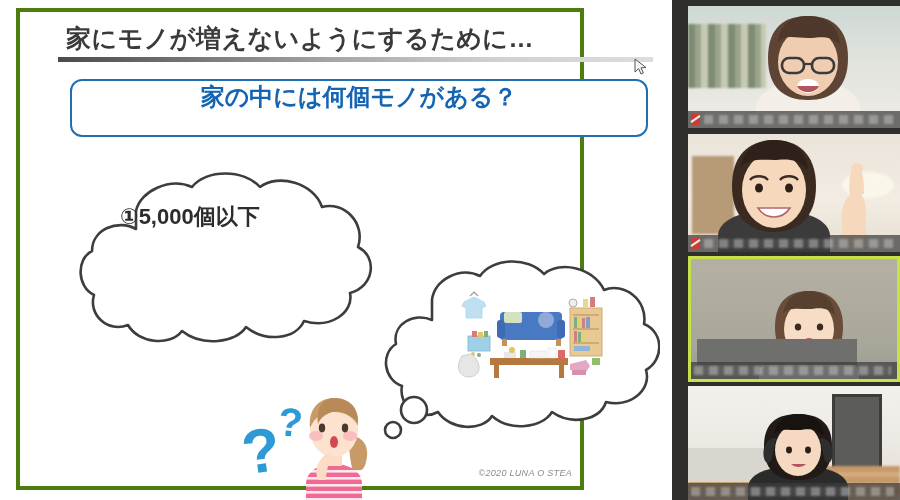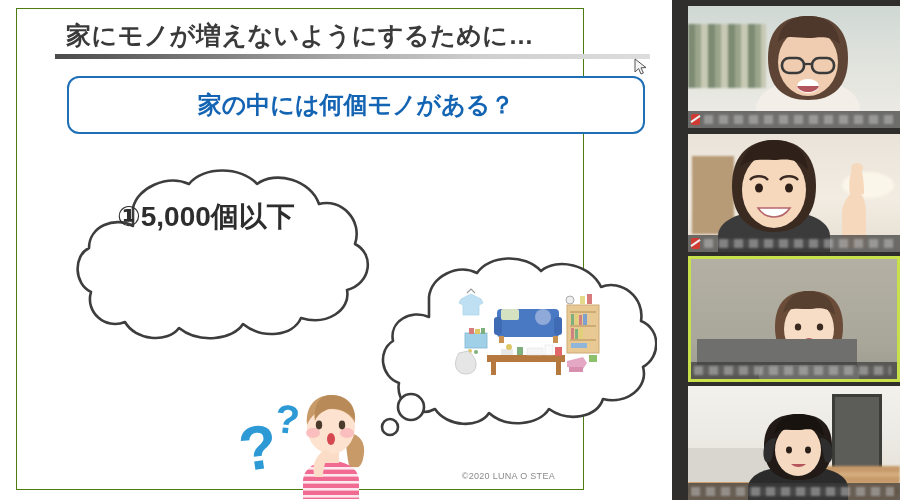--- a/index.html
+++ b/index.html
@@ -8,61 +8,61 @@
     background:#ffffff;
     font-family:"Liberation Sans","DejaVu Sans",sans-serif;
     position:relative;
   }
   #app{position:absolute;inset:0;display:flex;}
 
   
   #slide-region{position:relative;width:672px;height:500px;background:#ffffff;flex:0 0 auto;}
   #slide-frame{
     position:absolute;left:16px;top:8px;width:568px;height:482px;
-    background:#ffffff;border:1px solid #4d7c0f;box-sizing:border-box;
+    background:#ffffff;border:4px solid #4d7c0f;box-sizing:border-box;
   }
   #slide-title{
     position:absolute;left:0;top:10px;width:100%;text-align:center;
     font-size:25px;font-weight:bold;color:#3a3a3a;letter-spacing:.5px;
     white-space:nowrap;
   }
   #title-rule{
     position:absolute;left:38px;top:45px;width:595px;height:5px;
     background:linear-gradient(to right,#4b4b4b 0%,#6d6d6d 18%,#a9a9a9 48%,#cfcfcf 72%,#dddddd 100%);
   }
   #question-box{
     position:absolute;left:50px;top:67px;width:578px;height:58px;
     border:2.5px solid #1f6fb5;border-radius:12px;background:#ffffff;
-    display:flex;align-items:center;justify-content:center;box-sizing:border-box;
+    display:flex;justify-content:center;box-sizing:border-box;
   }
   #question-box-text{font-size:24px;font-weight:bold;color:#1464b4;white-space:nowrap;}
 
   
   .cloud{position:absolute;}
   .cloud svg{display:block;}
   #options-cloud{left:58px;top:155px;width:330px;height:190px;}
   #options-text{
     position:absolute;left:100px;top:190px;width:240px;
-    font-size:28px;font-weight:bold;color:#2d2d2d;line-height:1.32;
+    font-size:22px;font-weight:bold;color:#2d2d2d;line-height:1.32;
     letter-spacing:0px;
   }
   #options-text div{white-space:nowrap;}
 
   
   #room-cloud{left:360px;top:242px;width:280px;height:190px;}
   #room-art{position:absolute;left:432px;top:278px;width:160px;height:95px;}
 
   
   #girl{position:absolute;left:268px;top:380px;width:92px;height:110px;}
   #qmark-big{position:absolute;left:222px;top:403px;font-size:62px;font-weight:bold;color:#2d9ad6;transform:rotate(-8deg);}
   #qmark-small{position:absolute;left:258px;top:388px;font-size:40px;font-weight:bold;color:#2d9ad6;transform:rotate(6deg);}
 
   #copyright{
-    position:absolute;right:28px;bottom:8px;
-    font-size:9px;color:#8a8a8a;letter-spacing:.3px;white-space:nowrap;
+    position:absolute;right:8px;bottom:8px;
+    font-size:9px;color:#8a8a8a;letter-spacing:.3px;white-space:nowrap;font-style:italic;
   }
 
   
   #cursor{position:absolute;left:634px;top:58px;width:14px;height:18px;}
 
   
   #gutter{width:16px;height:500px;background:#2f2e2c;flex:0 0 auto;}
 
   
   #video-strip{width:212px;height:500px;background:#2f2e2c;flex:0 0 auto;position:relative;}

